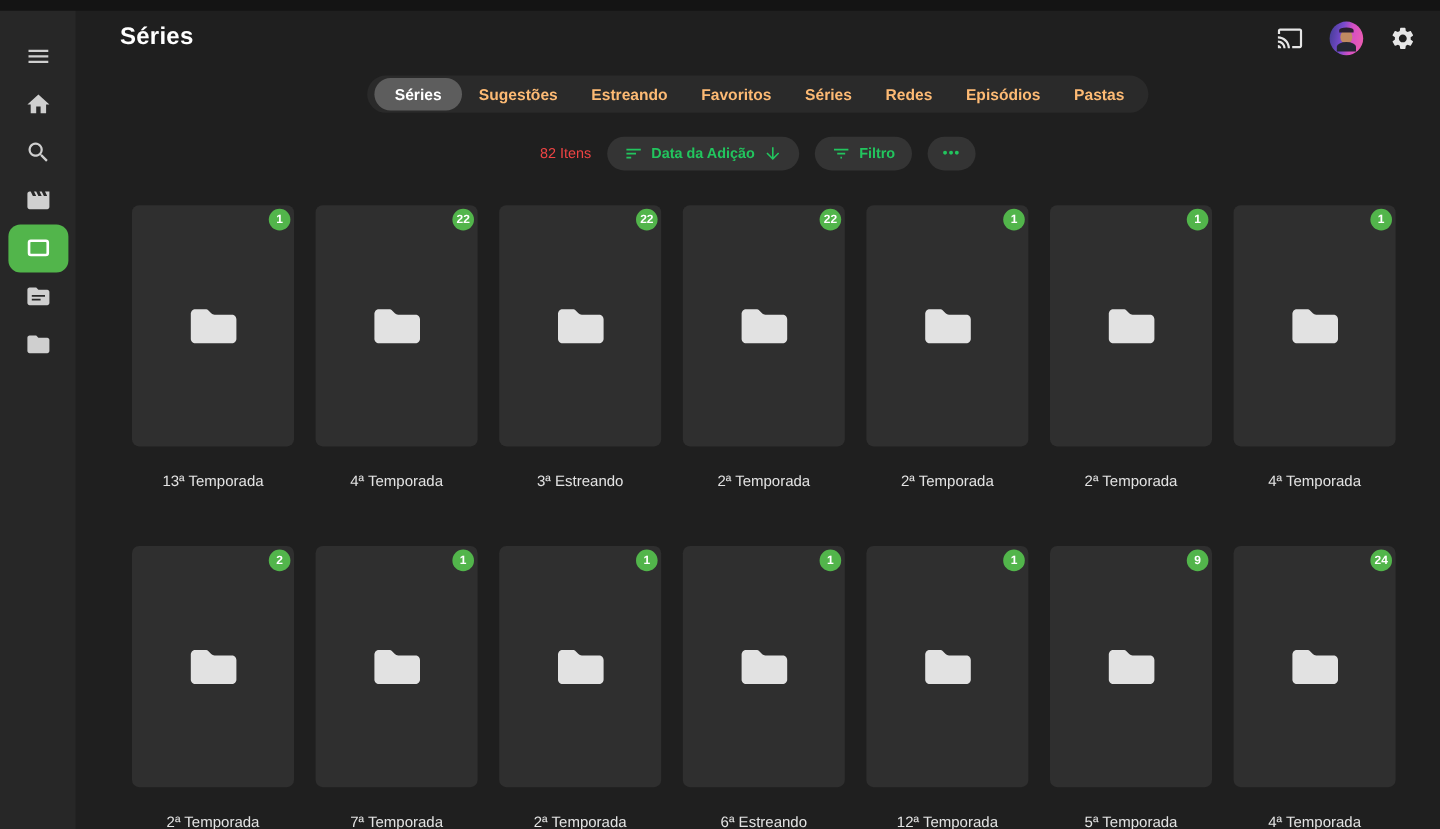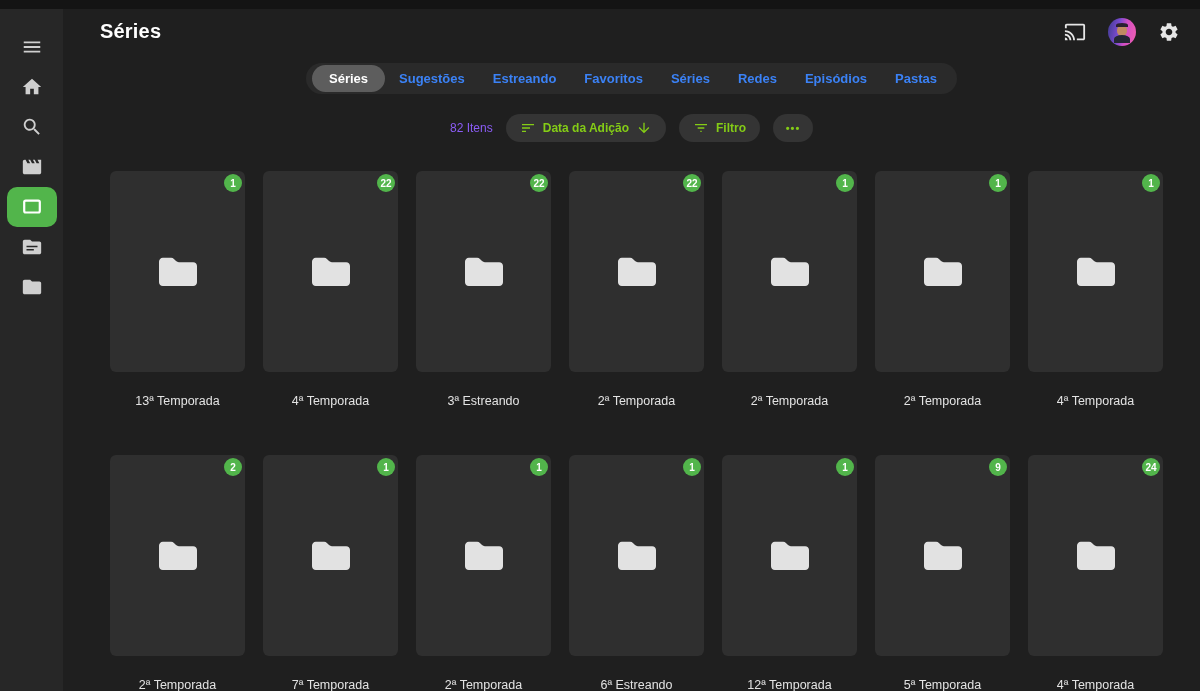--- a/index.html
+++ b/index.html
@@ -51,31 +51,31 @@
     box-shadow:0 14px 0 2px #232733;
   }
 
   
   .tabs-row { display:flex; justify-content:center; margin-top:0px; }
   .tabs {
     display:inline-flex; align-items:center; background:#2a2a2a; border-radius:999px;
     height:31px; padding:0 6px;
   }
   .tab {
-    padding:6px 14px; font-size:13px; font-weight:bold; color:#3b82f6;
+    padding:6px 14px; font-size:13px; font-weight:bold; color:#fdba74;
     border-radius:999px; cursor:pointer; white-space:nowrap;
   }
   .tab.active { background:#5d5d5d; color:#ffffff; padding:6px 17px; }
 
   
   .toolbar { display:flex; justify-content:center; align-items:center; gap:13px; margin-top:20px; height:28px; }
-  .item-count { font-size:12px; color:#8b5cf6; }
+  .item-count { font-size:12px; color:#ef4444; }
   .pill-btn {
     display:inline-flex; align-items:center; gap:7px; height:28px; padding:0 14px;
-    background:#343434; border:none; border-radius:14px; color:#84cc16;
+    background:#343434; border:none; border-radius:14px; color:#22c55e;
     font-family:inherit; font-size:12px; font-weight:bold; cursor:pointer;
   }
   .pill-btn svg { width:15px; height:15px; }
   .pill-btn.more { padding:0; width:40px; justify-content:center; letter-spacing:1px; font-size:11px; }
 
   
   .grid {
     margin:29px 0 0 47px;
     display:grid; grid-template-columns:repeat(7,135px);
     column-gap:18px; row-gap:46px;

